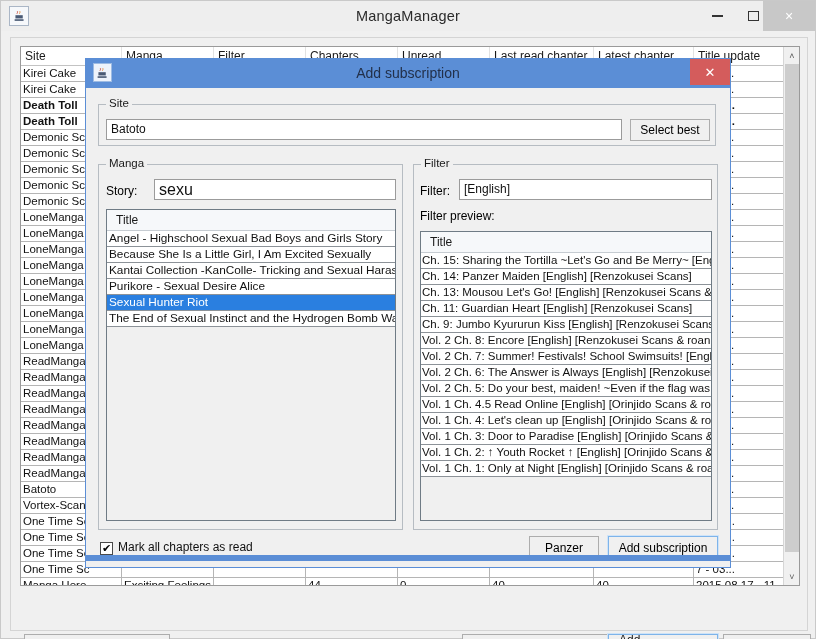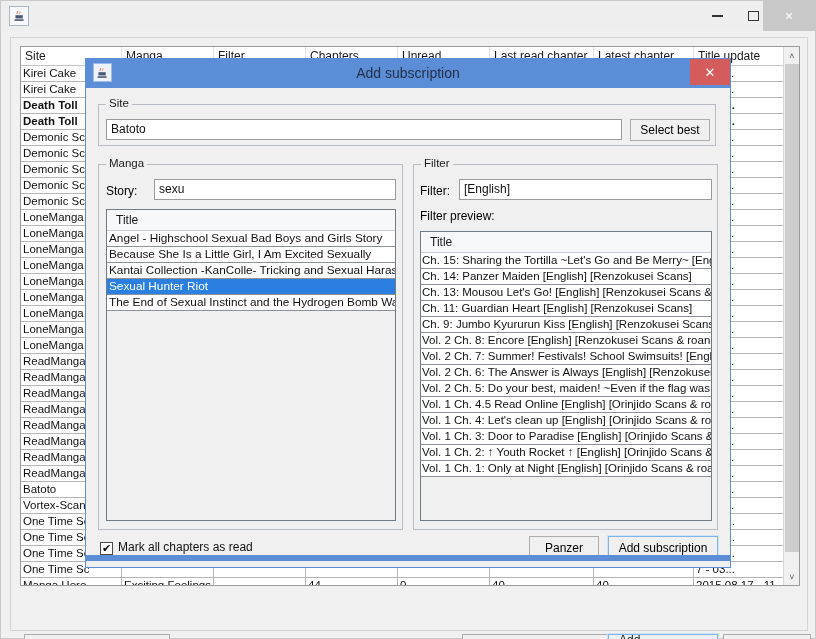--- a/index.html
+++ b/index.html
@@ -219,21 +219,21 @@
   
   #grp-manga { left: 12px; top: 76px; width: 305px; height: 366px; }
   #manga-search-label {
     position: absolute; left: 7px; top: 16px;
     font-size: 12px; line-height: 20px;
   }
   #manga-search-input {
     position: absolute; left: 55px; top: 14px;
     width: 242px; height: 21px;
     background: #ffffff; border: 1px solid #9b9b9b;
-    font-size: 12px; line-height: 19px; padding-left: 4px;
+    font-size: 16px; line-height: 19px; padding-left: 4px;
     color: #111;
   }
   #manga-list-wrap {
     position: absolute; left: 7px; top: 44px;
     width: 290px; height: 312px;
     background: #f0f0f0;
     border: 1px solid #6f7b85;
     overflow: hidden;
   }
   #manga-list-head {
@@ -332,20 +332,21 @@
 
   <div id="main-titlebar">
     <div id="main-title-icon">
       <svg class="javacup" viewBox="0 0 16 16" aria-hidden="true">
         <path d="M5 2c2 1.2-.6 2.2 0 3.3" stroke="#c0392b" fill="none" stroke-width="1"></path>
         <path d="M8 2c2 1.2-.6 2.2 0 3.3" stroke="#e67e22" fill="none" stroke-width="1"></path>
         <rect x="3" y="7" width="9" height="4" fill="#4a5a75"></rect>
         <rect x="2" y="12" width="11" height="2" fill="#4a5a75"></rect>
       </svg>
     </div>
+    <div id="main-title-text">MangaManager</div>
     <div class="winbtn" id="btn-min">
         <i class="minglyph"></i>
       </div>
     <div class="winbtn" id="btn-max">
         <i class="maxglyph"></i>
       </div>
     <div class="winbtn" id="btn-close">×</div>
   </div>
 
   <div id="main-content">
@@ -733,20 +734,21 @@
     <div class="group" id="grp-manga">
       <div class="group-title">Manga</div>
       <div id="manga-search-label">Story:</div>
       <div id="manga-search-input">sexu</div>
       <div id="manga-list-wrap">
         <div id="manga-list-head">Title</div>
         <div id="manga-list-body">
             <div class="mrow">Angel - Highschool Sexual Bad Boys and Girls Story</div>
             <div class="mrow">Because She Is a Little Girl, I Am Excited Sexually</div>
             <div class="mrow">Kantai Collection -KanColle- Tricking and Sexual Harassing …</div>
+            <div class="mrow">Purikore - Sexual Desire Alice</div>
             <div class="mrow sel">Sexual Hunter Riot</div>
             <div class="mrow">The End of Sexual Instinct and the Hydrogen Bomb War</div>
           </div>
       </div>
     </div>
 
     <div class="group" id="grp-filter">
       <div class="group-title">Filter</div>
       <div id="filter-label">Filter:</div>
       <div id="filter-input">[English]</div>

